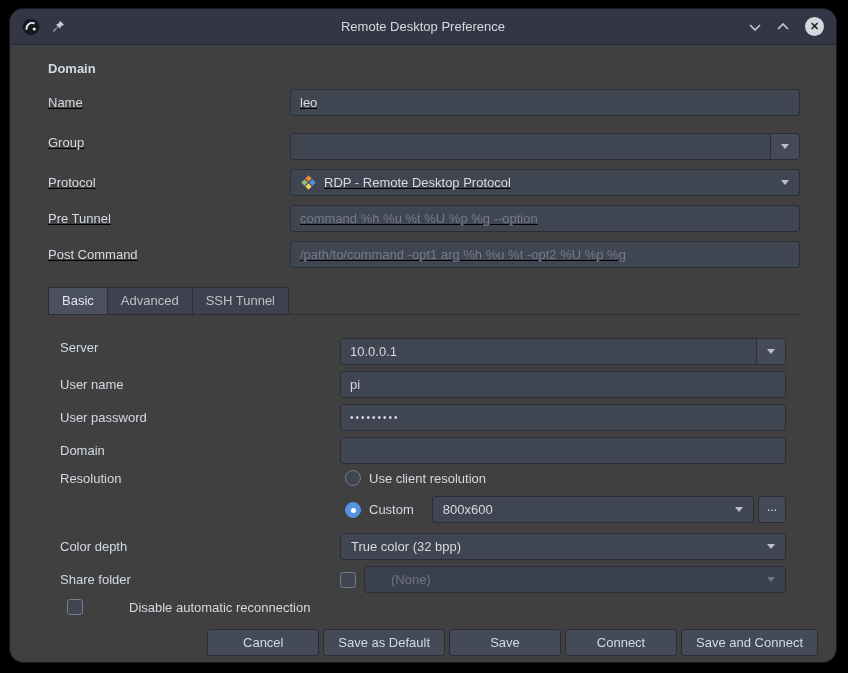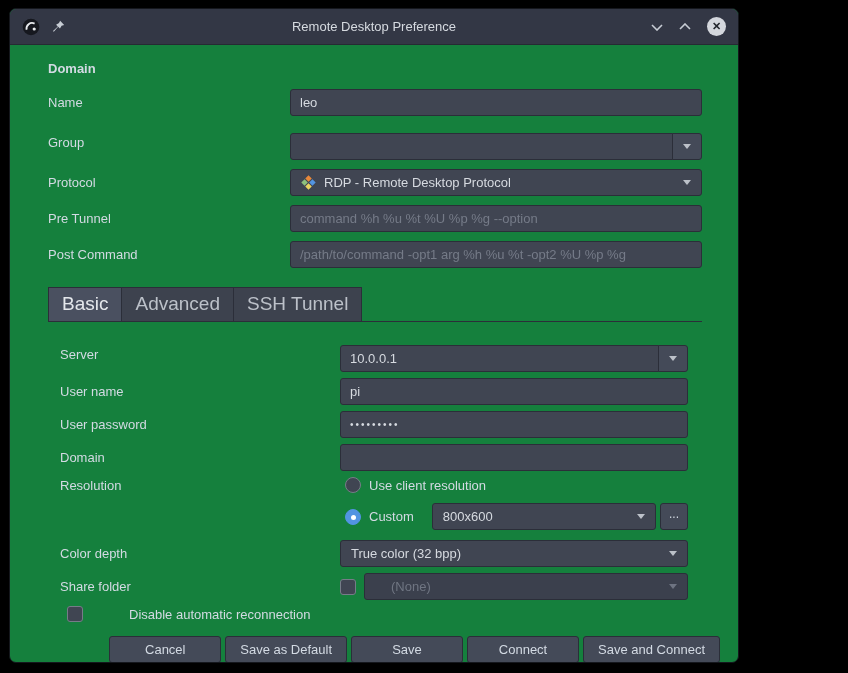--- a/index.html
+++ b/index.html
@@ -1,37 +1,37 @@
 <!DOCTYPE html>
 <html><head>
 <meta charset="utf-8">
 <style>
   html,body { margin:0; padding:0; background:#000; width:848px; height:673px; overflow:hidden;
               font-family:"Liberation Sans", sans-serif; }
-  .window { position:absolute; left:9px; top:8px; width:730px; height:655px;
-            background:#15803d; border:1px solid #15171d; border-radius:7px; overflow:hidden;
+  .window { position:absolute; left:9px; top:8px; width:828px; height:655px;
+            background:#404040; border:1px solid #15171d; border-radius:14px; overflow:hidden;
             box-sizing:border-box; }
 
   
   .titlebar { height:35px; background:#333745; border-bottom:1px solid #262a33;
               display:flex; align-items:center; padding:0 12px; position:relative; }
   .tb-left { display:flex; align-items:center; gap:12px; z-index:2; }
   .tb-title { position:absolute; left:0; right:0; text-align:center; color:#d6dae0;
               font-size:13px; pointer-events:none; }
   .tb-right { margin-left:auto; display:flex; align-items:center; gap:16px; z-index:2; }
   .tb-icon { display:flex; align-items:center; justify-content:center; }
   .close-btn { width:19px; height:19px; border-radius:50%; background:#d4d7dd; color:#23262d;
                display:flex; align-items:center; justify-content:center; font-size:11px;
                font-weight:bold; cursor:default; }
 
   
   .content { padding:12px 36px 0 38px; }
   .section-title { font-weight:bold; font-size:13px; color:#d3dae3; margin:4px 0 13px 0; }
 
-  .form-row { display:flex; align-items:center; margin-bottom:9px; }
+  .form-row { display:flex; align-items:center; margin-bottom:9px;text-decoration:underline; }
   .flabel { width:194px; flex:none; font-size:13px; color:#d3dae3; }
   .ctrl { flex:1; display:flex; align-items:center; min-width:0;padding-left:48px; }
 
   .entry { height:27px; box-sizing:border-box; width:100%; background:#404552;
            border:1px solid #2b2e39; border-radius:3px; color:#d6dae0; font-size:13px;
            font-family:"Liberation Sans", sans-serif; padding:0 9px; outline:none; }
   .entry::placeholder { color:#757b88; }
   .entry.pw { font-size:10px; letter-spacing:2px; }
 
   .combo-wrap { display:flex; flex:1; min-width:0;margin-top:8px; }
@@ -58,21 +58,21 @@
   .radio.selected::after { content:""; position:absolute; left:5px; top:5px; width:5px; height:5px;
                            border-radius:50%; background:#fff; }
   .radio-label { font-size:13px; color:#d3dae3; margin-left:8px; white-space:nowrap; }
 
   .checkbox { width:16px; height:16px; box-sizing:border-box; border-radius:3px; flex:none;
               background:#404552; border:1px solid #767c88; }
 
   
   .notebook { margin-top:19px; }
   .tabs-row { display:flex; border-bottom:1px solid #2b2e39; }
-  .tab { font-size:19px; padding:5px 13px 6px; background:#3d424e; color:#bcc1c9;
+  .tab { font-size:13px; padding:5px 13px 6px; background:#3d424e; color:#bcc1c9;
          border:1px solid #2b2e39; border-bottom:none; cursor:default; }
   .tab + .tab { border-left:none; }
   .tab.active { background:#4a5060; color:#e4e7eb; }
   .tab-body { padding:15px 14px 2px 12px; }
   .tab-row { display:flex; align-items:center; margin-bottom:6px; }
   .flabel2 { width:232px; flex:none; font-size:13px; color:#d3dae3; }
   .more-btn { width:28px; height:27px; box-sizing:border-box; flex:none; margin-left:4px;
               background:#444a58; border:1px solid #2b2e39; border-radius:3px; color:#d3dae3;
               font-size:12px; line-height:1; padding:0 0 6px 0; }
   .custom-dd { margin-left:18px; }

